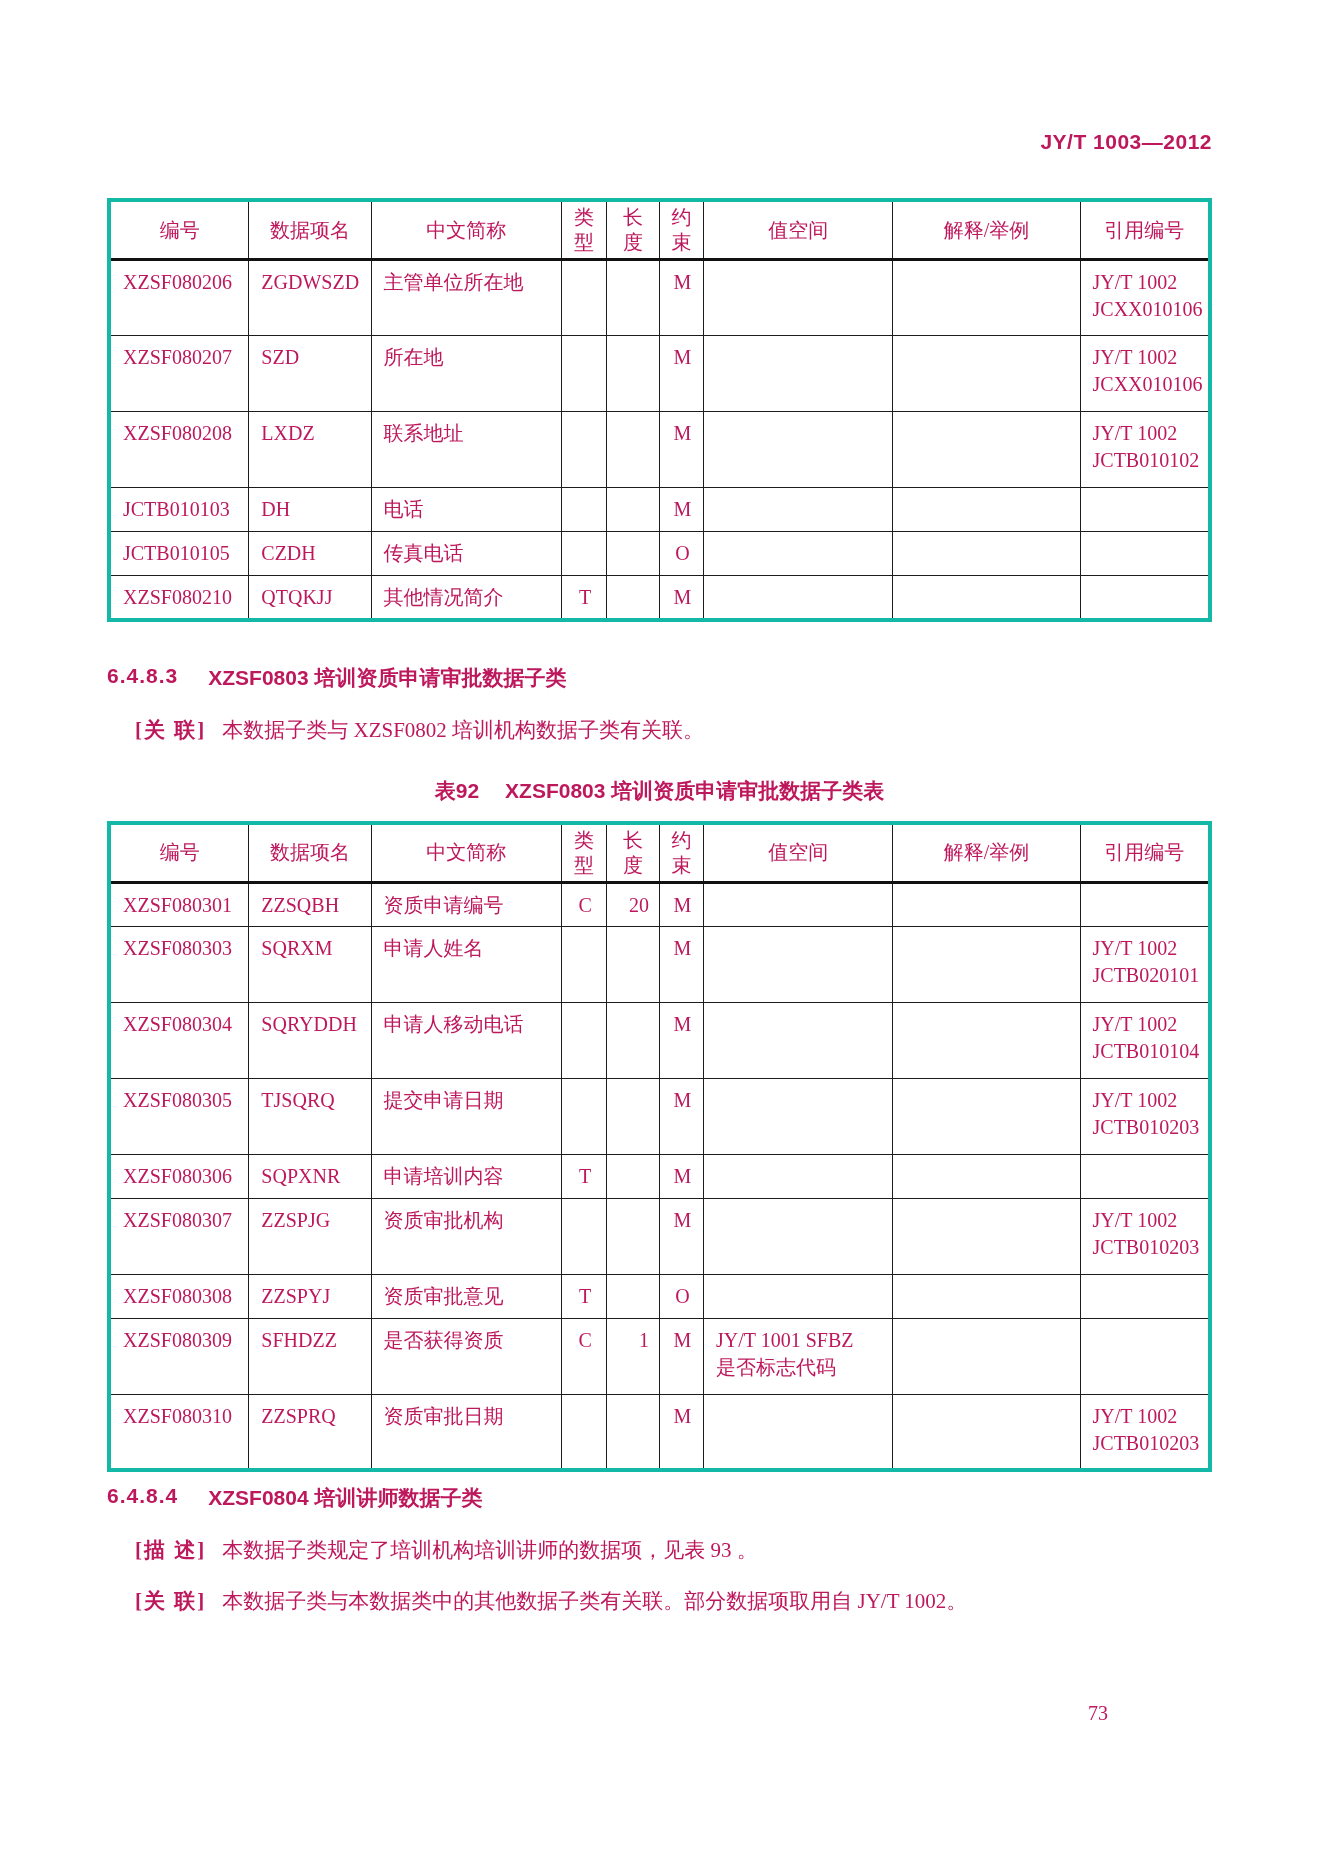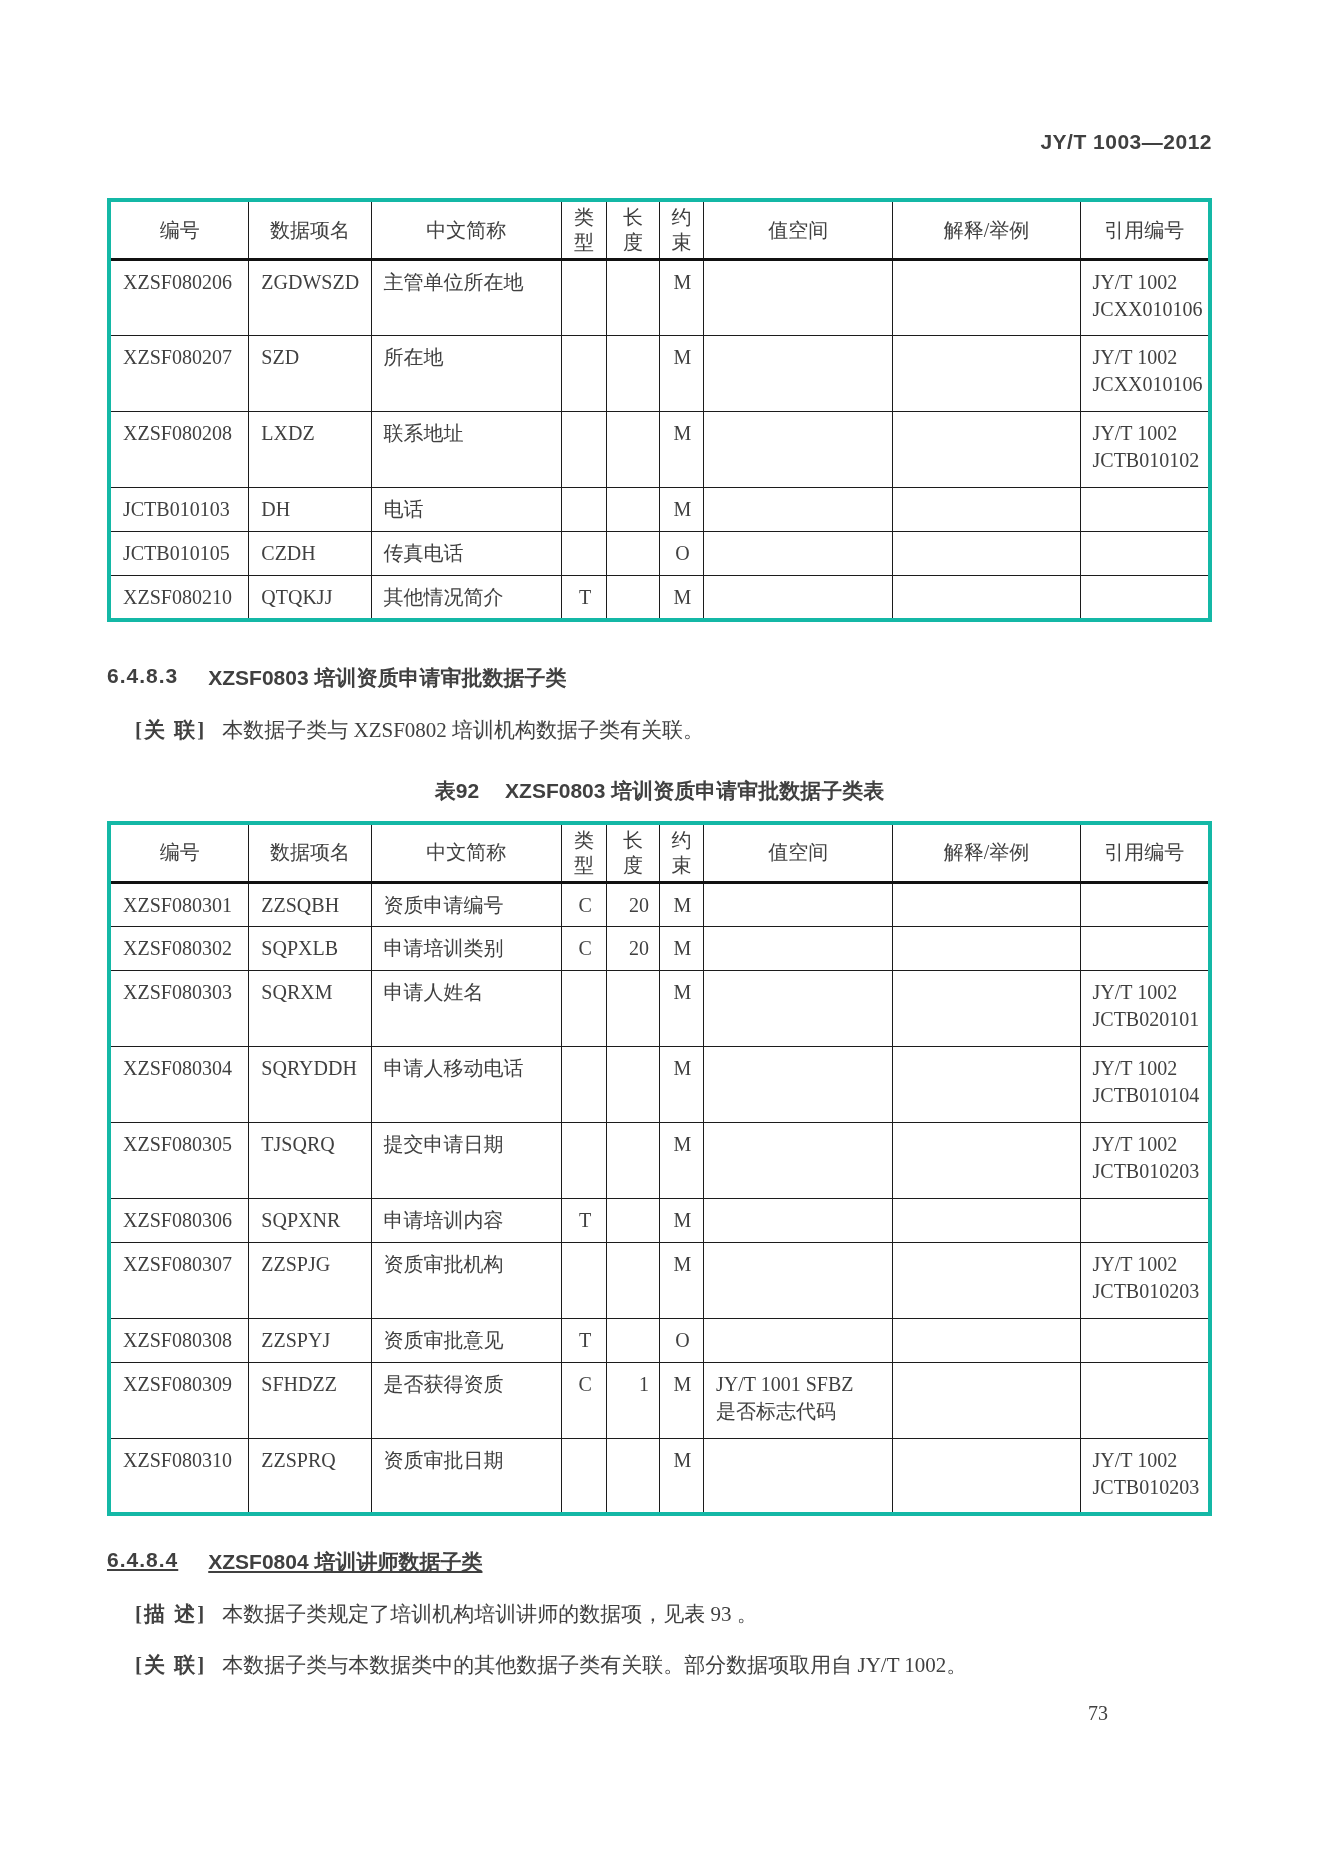--- a/index.html
+++ b/index.html
@@ -1,21 +1,21 @@
 <!DOCTYPE html>
 <html><head>
 <meta charset="utf-8">
 <style>
   html,body{margin:0;padding:0;background:#ffffff;}
   .page{
     position:relative;
     width:1323px;height:1871px;
     background:#ffffff;
     font-family:"Liberation Serif","DejaVu Serif",serif;
-    color:#404040;
+    color:#be185d;
     overflow:hidden;
   }
   .content{
     position:absolute;left:107px;top:130px;width:1105px;
   }
   .doc-header{
     text-align:right;
     font-family:"Liberation Sans","DejaVu Sans",sans-serif;
     font-weight:bold;
     font-size:21px;
@@ -55,21 +55,21 @@
   td.ml{white-space:pre-line;line-height:2.25;padding-top:4px;}
   .tbl1{margin-top:44px;}
   .sec-heading{
     font-family:"Liberation Sans","DejaVu Sans",sans-serif;
     font-weight:bold;
     font-size:21px;
     margin-top:42px;
     display:flex;
   }
   .sec-heading .sec-num{margin-right:30px;letter-spacing:1px;}
-  .sec2{margin-top:32px;text-decoration:underline;}
+  .sec2{margin-top:12px;}
   .para{
     font-size:21px;
     margin:26px 0 0 28px;
     line-height:1.2;
   }
   .para .para-label{font-weight:bold;margin-right:16px;letter-spacing:2px;}
   .table-caption{
     text-align:center;
     font-family:"Liberation Sans","DejaVu Sans",sans-serif;
     font-weight:bold;
@@ -239,31 +239,20 @@
             <td class="c0">XZSF080301</td>
             <td class="c1">ZZSQBH</td>
             <td class="c2">资质申请编号</td>
             <td class="c3">C</td>
             <td class="c4">20</td>
             <td class="c5">M</td>
             <td class="c6"></td>
             <td class="c7"></td>
             <td class="c8"></td>
           </tr>
-          <tr class="short">
-            <td class="c0">XZSF080302</td>
-            <td class="c1">SQPXLB</td>
-            <td class="c2">申请培训类别</td>
-            <td class="c3">C</td>
-            <td class="c4">20</td>
-            <td class="c5">M</td>
-            <td class="c6"></td>
-            <td class="c7"></td>
-            <td class="c8"></td>
-          </tr>
           <tr class="tall">
             <td class="c0">XZSF080303</td>
             <td class="c1">SQRXM</td>
             <td class="c2">申请人姓名</td>
             <td class="c3"></td>
             <td class="c4"></td>
             <td class="c5">M</td>
             <td class="c6"></td>
             <td class="c7"></td>
             <td class="c8 ml">JY/T 1002

